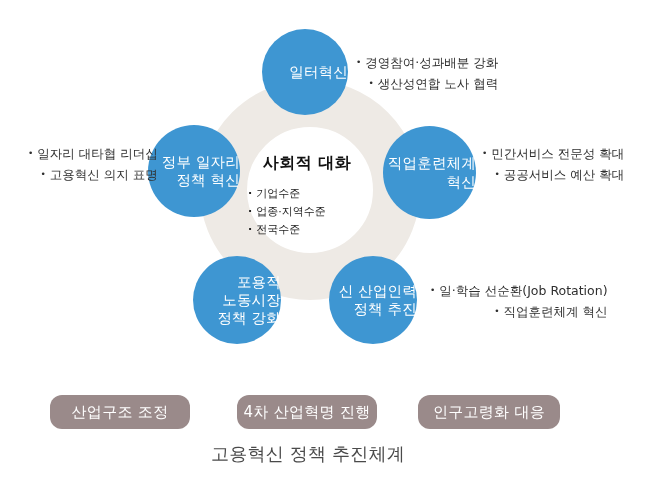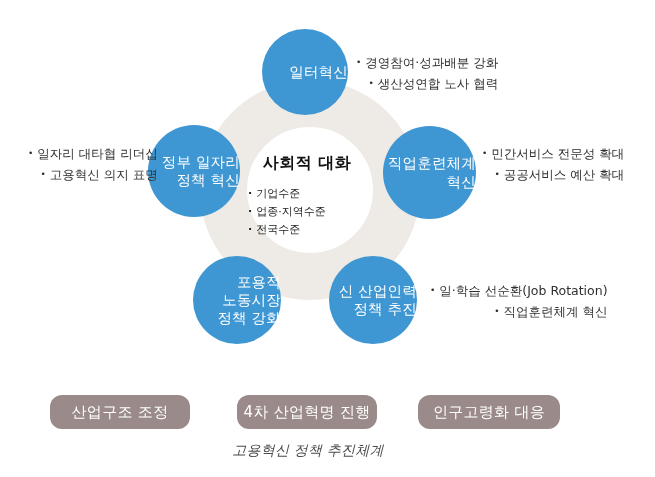--- a/index.html
+++ b/index.html
@@ -41,21 +41,21 @@
   .bbox{
     position:absolute;top:395px;height:34px;background:#9a8a8a;border-radius:12px;
     color:#ffffff;font-weight:normal;font-size:15px;display:flex;align-items:center;justify-content:center;
     letter-spacing:0.3px;white-space:nowrap;
   }
   .bbox1{left:50px;width:140px;}
   .bbox2{left:237px;width:140px;}
   .bbox3{left:418px;width:142px;}
   .caption{
     position:absolute;left:180px;top:442px;width:256px;text-align:center;
-    font-size:14px;color:#4a4a4a;letter-spacing:0.2px;font-style:italic;
+    font-size:18px;color:#4a4a4a;letter-spacing:0.2px;
   }
 </style>
 </head>
 <body>
 
 <div class="stage">
 
   <div class="ring"></div>
 
   <div class="node node-top">

